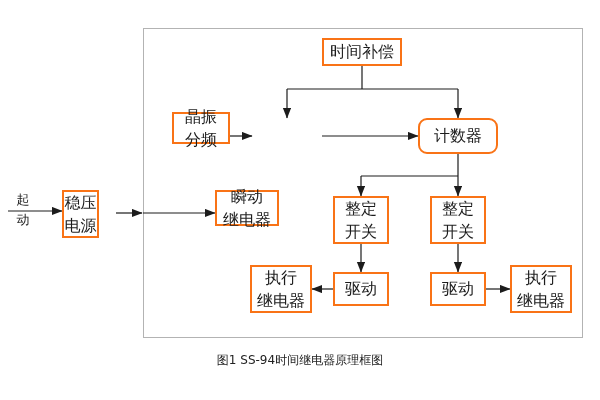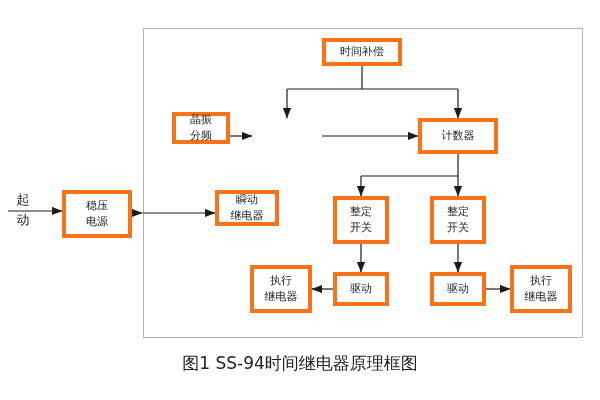--- a/index.html
+++ b/index.html
@@ -1,28 +1,28 @@
 <!DOCTYPE html>
 <html><head>
 <meta charset="utf-8">
 <style>
   html,body{margin:0;padding:0;background:#fff;}
   body{font-family:"DejaVu Sans","Liberation Sans",sans-serif;}
   #stage{position:relative;width:600px;height:400px;background:#ffffff;overflow:hidden;}
   .outer-frame{position:absolute;left:143px;top:28px;width:438px;height:308px;border:1px solid #b3b3b3;background:#ffffff;z-index:1;}
   #wires{position:absolute;left:0;top:0;z-index:2;pointer-events:none;}
-  .block{position:absolute;z-index:3;background:#ffffff;border:4px solid #f97316;display:flex;align-items:center;justify-content:center;text-align:center;font-size:11px;line-height:1.45;white-space:pre-line;color:#1c1c1c;box-sizing:border-box;}
+  .block{position:absolute;z-index:3;background:#ffffff;border:2px solid #f97316;display:flex;align-items:center;justify-content:center;text-align:center;font-size:16px;line-height:1.45;white-space:pre-line;color:#1c1c1c;box-sizing:border-box;}
   .start-label{position:absolute;left:10px;top:190px;width:26px;z-index:3;font-size:13px;line-height:20px;text-align:center;white-space:pre-line;color:#1c1c1c;}
-  .caption{position:absolute;left:0;top:352px;width:600px;text-align:center;font-size:17px;color:#222222;z-index:3;}
+  .caption{position:absolute;left:0;top:352px;width:600px;text-align:center;font-size:12px;color:#222222;z-index:3;}
   
   .b-time{left:322px;top:38px;width:80px;height:28px;}
   .b-crystal{left:172px;top:112px;width:58px;height:32px;}
   .b-divider{left:252px;top:118px;width:70px;height:36px;}
-  .b-counter{left:418px;top:118px;width:80px;height:36px;}
-  .b-power{left:62px;top:190px;width:70px;height:48px;}
+  .b-counter{left:418px;top:118px;width:80px;height:36px;border-radius:9px;}
+  .b-power{left:62px;top:190px;width:37px;height:48px;}
   .b-instant{left:215px;top:190px;width:64px;height:36px;}
   .b-set-l{left:333px;top:196px;width:56px;height:48px;}
   .b-set-r{left:430px;top:196px;width:56px;height:48px;}
   .b-drive-l{left:333px;top:272px;width:56px;height:34px;}
   .b-drive-r{left:430px;top:272px;width:56px;height:34px;}
   .b-exec-l{left:250px;top:265px;width:62px;height:48px;}
   .b-exec-r{left:510px;top:265px;width:62px;height:48px;}
 </style>
 </head>
 <body>

